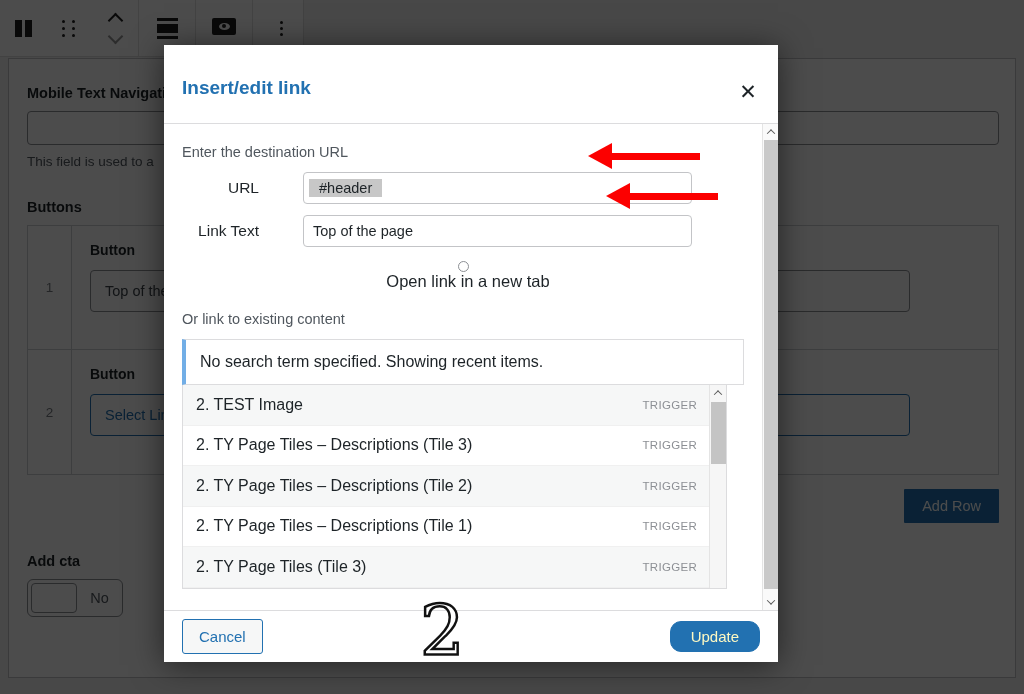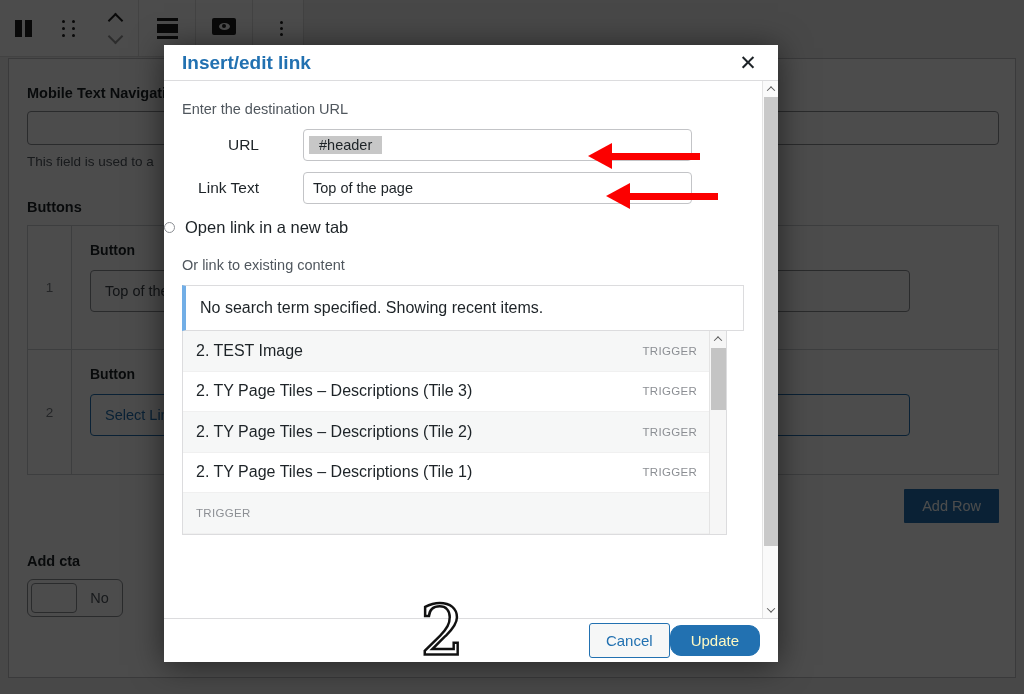--- a/index.html
+++ b/index.html
@@ -108,22 +108,22 @@
   #backdrop { position: absolute; inset: 0; background: rgba(0,0,0,0.70); z-index: 20; }
 
   
   #modal {
     position: absolute; left: 164px; top: 45px; width: 614px; height: 617px;
     background: #fff; z-index: 30;
     box-shadow: 0 3px 30px rgba(0,0,0,0.55);
     display: flex; flex-direction: column;
   }
   .modal-head {
-    height: 36px; flex: none; border-bottom: 1px solid #dcdcde;
-    display: flex; align-items: center; padding: 0 16px 0 18px;
+    height: 47px; flex: none; border-bottom: 1px solid #dcdcde;
+    display: flex; align-items: flex-start; padding: 0 16px 0 18px; margin-top: 32px;
   }
   .modal-title { flex: 1; font-size: 19px; font-weight: 700; color: #2271b1; }
   .modal-close {
     width: 28px; height: 28px; display: flex; align-items: center; justify-content: center;
     font-size: 21px; color: #1d2327; cursor: pointer; line-height: 1;
   }
 
   .modal-body { flex: 1; position: relative; overflow: hidden; }
   .modal-scrollarea { position: absolute; left: 0; top: 0; right: 16px; bottom: 0; padding: 20px 0 0 0; }
 
@@ -135,21 +135,21 @@
     font-size: 15.5px; color: #1d2327;
   }
   .finput {
     width: 389px; height: 32px; border: 1px solid #c3c4c7; border-radius: 4px;
     background: #fff; display: flex; align-items: center; padding: 0 5px;
     font-size: 14.5px; color: #1d2327;
   }
   .finput .sel-text { background: #c7c7c7; padding: 1px 10px; }
   .finput .plain-text { padding-left: 4px; }
 
-  .cbrow { display: flex; align-items: center; margin: 14px 0 20px 0; }
+  .cbrow { display: flex; align-items: center; margin: 14px 0 20px 0; flex-direction: column; }
   .cbcircle { width: 11px; height: 11px; border: 1px solid #8c8f94; border-radius: 50%; background:#fff; flex: none; }
   .cblabel { margin-left: 10px; font-size: 16.5px; color: #1d2327; }
 
   .searchrow { display: flex; align-items: center; margin-bottom: 16px; }
 
   .notice {
     margin: 0 18px 0 18px; border: 1px solid #dcdcde; border-left: 4px solid #72aee6;
     background: #fff; padding: 13px 14px; font-size: 16px; color: #1d2327;
   }
 
@@ -180,22 +180,22 @@
   .sbar .arrow.bot { bottom: 0; }
   .sbar .arrow i { width: 6px; height: 6px; border-left: 1.6px solid #5a5a5a; border-top: 1.6px solid #5a5a5a; }
   .sbar .arrow.top i { transform: rotate(45deg) translate(1px,1px); }
   .sbar .arrow.bot i { transform: rotate(-135deg) translate(1px,1px); }
   .sbar .thumb { position: absolute; left: 1px; width: 14px; background: #c9c9c9; }
 
   .sbar.inner { width: 17px; background: #f6f6f6; }
   .sbar.inner .thumb { width: 15px; background: #c4c4c4; }
 
   .modal-foot {
-    height: 44px; flex: none; border-top: 1px solid #dcdcde; background: #fff;
-    display: flex; align-items: center; justify-content: flex-end; padding: 0 18px;
+    height: 52px; flex: none; border-top: 1px solid #dcdcde; background: #fff;
+    display: flex; align-items: center; justify-content: space-between; padding: 0 18px;
   }
   .btn-cancel {
     background: #f6f7f7; color: #2271b1; border: 1px solid #2271b1; border-radius: 3px;
     padding: 8px 16px; font-size: 15px; cursor: pointer;
   }
   .btn-update {
     background: #2271b1; color: #fef9c3; border: 1px solid #2271b1; border-radius: 11px;
     padding: 6px 20px; font-size: 15px; cursor: pointer;
   }
 
@@ -366,20 +366,21 @@
           </div>
           <div class="res-item alt">
             <span class="res-title">2. TY Page Tiles – Descriptions (Tile 2)</span>
             <span class="res-type">TRIGGER</span>
           </div>
           <div class="res-item">
             <span class="res-title">2. TY Page Tiles – Descriptions (Tile 1)</span>
             <span class="res-type">TRIGGER</span>
           </div>
           <div class="res-item alt">
+            <span class="res-title">2. TY Page Tiles (Tile 3)</span>
             <span class="res-type">TRIGGER</span>
           </div>
         </div>
         <div class="sbar inner">
           <div class="arrow top">
               <i></i>
             </div>
           <div class="thumb" style="top:17px;height:62px;"></div>
         </div>
       </div>

